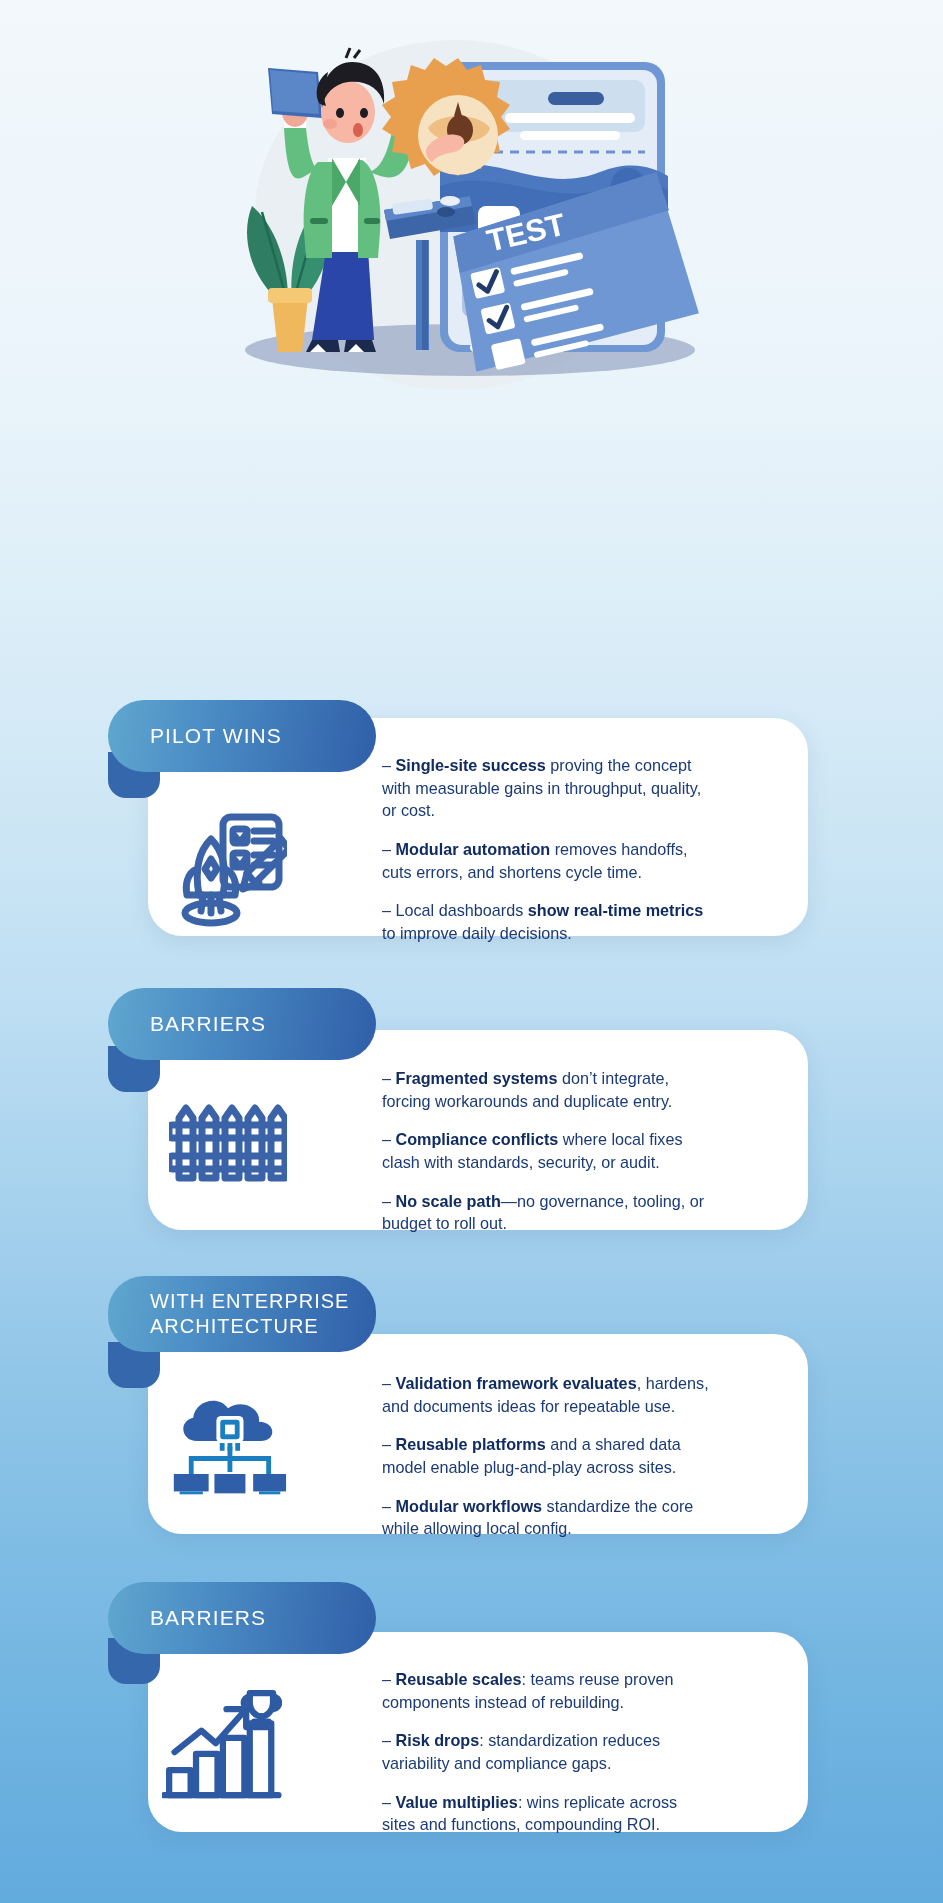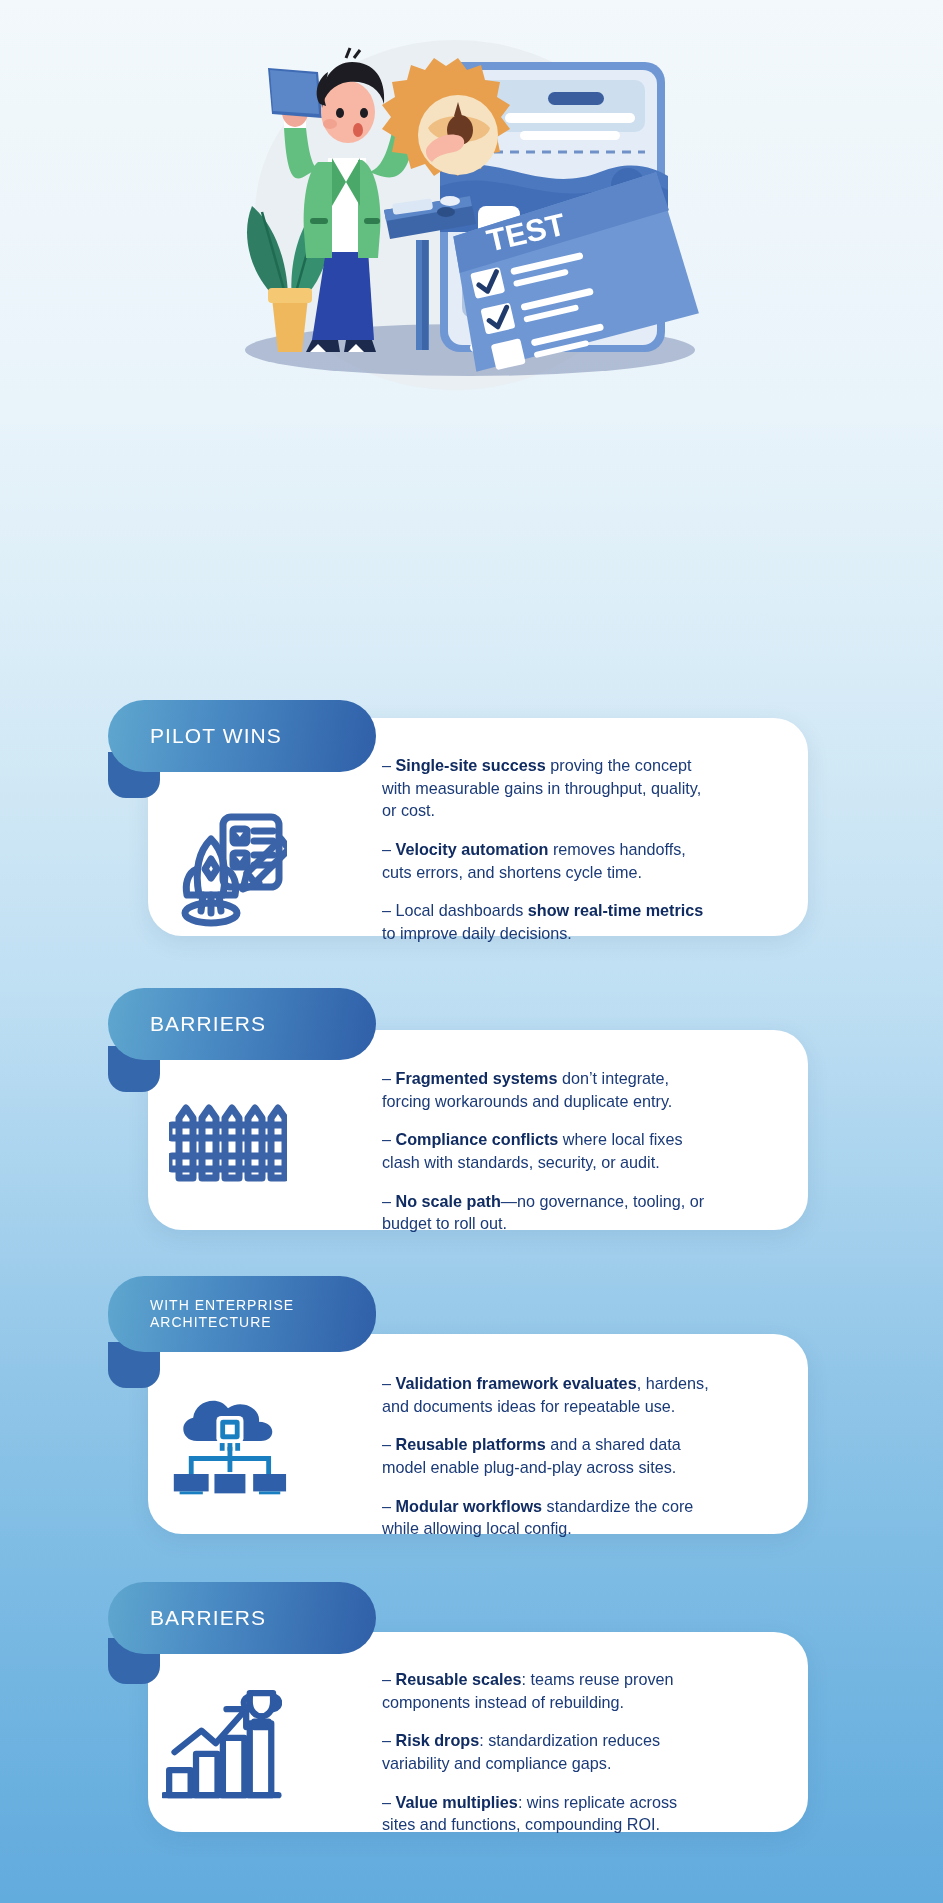--- a/index.html
+++ b/index.html
@@ -104,21 +104,21 @@
 
   .pill-text {
     color: #ffffff;
     font-size: 21px;
     letter-spacing: 1.1px;
     line-height: 1.25;
     padding-left: 42px;
     padding-right: 14px;
     white-space: pre-line;
   }
-  .s3 .pill-text { font-size: 14px; letter-spacing: 1px; }
+  .s3 .pill-text { font-size: 20px; letter-spacing: 1px; }
 
   
   .pill-tab {
     position: absolute;
     left: 108px;
     width: 52px;
     height: 46px;
     background: #3467ab;
     border-radius: 0 0 18px 18px;
     z-index: 1;
@@ -320,21 +320,21 @@
           <path d="M42 30 C 56 44, 58 64, 54 86 L30 86 C 26 64, 28 44, 42 30 Z" class="st-fence"></path>
           <path d="M42 50 l6 10 -6 9 -6 -9 Z" class="st-fence" stroke-width="6"></path>
           <path d="M28 60 C 18 64, 16 76, 18 86 L30 86" class="st-fence"></path>
           <path d="M56 60 C 66 64, 68 76, 66 86 L54 86" class="st-fence"></path>
           <path d="M34 86 L32 102 M42 86 L42 104 M50 86 L52 102" class="st-fence"></path>
           <ellipse cx="42" cy="104" rx="26" ry="10" class="st-fence"></ellipse>
         </svg>
       </div>
       <div class="card-body">
           <div class="line">– <b>Single-site success</b> proving the concept with measurable gains in throughput, quality, or cost.</div>
-          <div class="line">– <b>Velocity automation</b> removes handoffs, cuts errors, and shortens cycle time.</div>
+          <div class="line">– <b>Modular automation</b> removes handoffs, cuts errors, and shortens cycle time.</div>
           <div class="line">– Local dashboards <b>show real-time metrics</b> to improve daily decisions.</div>
         </div>
     </div>
 
     <div class="section s2">
       <div class="pill-tab"></div>
       <div class="card"></div>
       <div class="pill">
         <span class="pill-text">BARRIERS</span>
       </div>

